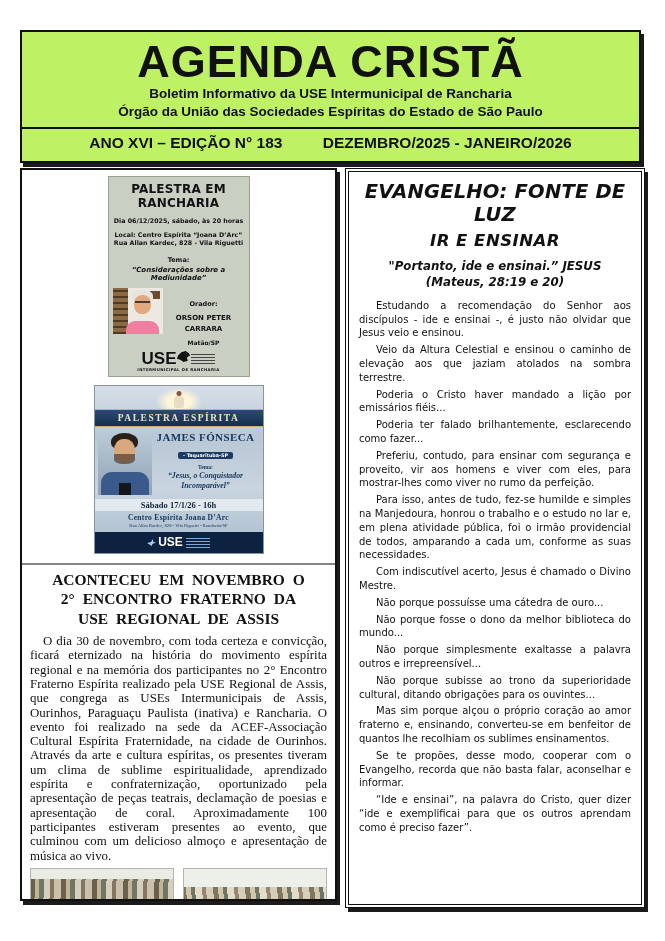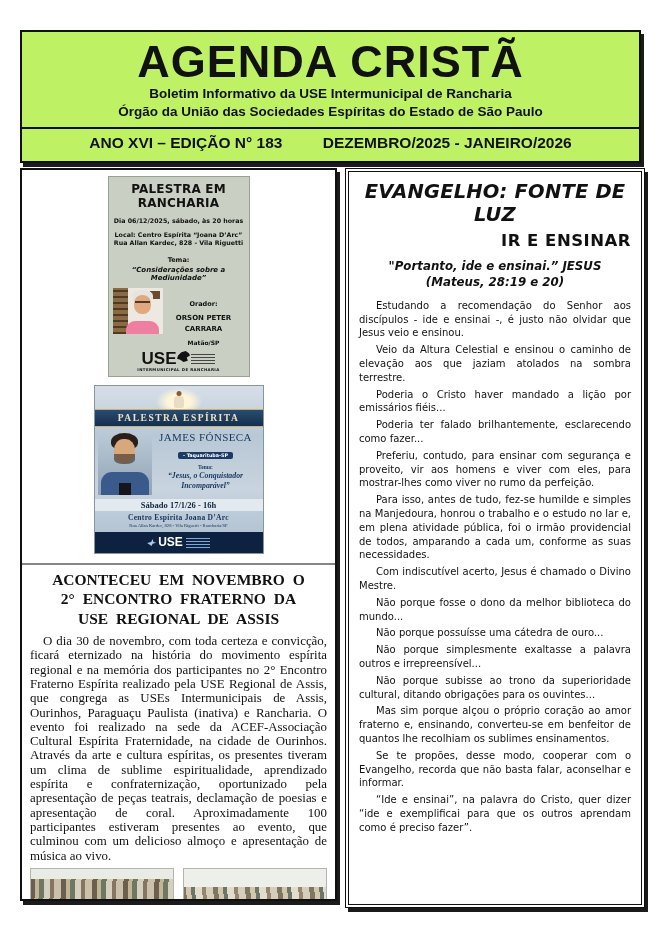--- a/index.html
+++ b/index.html
@@ -69,21 +69,21 @@
              font-size:9.5px;font-weight:bold;letter-spacing:1.5px;padding:3px 0;}
   .p2-main{display:flex;padding:4px 3px 0;}
   .james{width:54px;height:64px;position:relative;flex:none;
          background:linear-gradient(#bccbd9,#8fa3b5);overflow:hidden;}
   .james .hair{position:absolute;top:2px;left:13px;width:27px;height:17px;background:#2a2019;border-radius:50% 50% 40% 40%;}
   .james .face{position:absolute;top:8px;left:16px;width:21px;height:24px;background:#d9a77c;border-radius:45% 45% 42% 42%;}
   .james .beard{position:absolute;top:23px;left:16px;width:21px;height:10px;background:rgba(42,32,25,.55);border-radius:0 0 45% 45%;}
   .james .jacket{position:absolute;bottom:0;left:3px;width:48px;height:23px;background:#3a5a8c;border-radius:11px 11px 0 0;}
   .james .tshirt{position:absolute;bottom:0;left:21px;width:12px;height:12px;background:#14161c;}
   .p2-info{flex:1;padding:1px 2px 0;}
-  .p2-name{font-size:11px;font-weight:normal;color:#16355c;line-height:1.05;letter-spacing:.4px;}
+  .p2-name{font-size:11px;font-weight:bold;color:#16355c;line-height:1.05;letter-spacing:.4px;}
   .p2-badge{display:inline-block;background:#1c3a63;color:#fff;font-size:4.8px;font-weight:bold;
             padding:1px 5px;border-radius:2px;margin-top:2px;font-family:"DejaVu Sans",sans-serif;}
   .p2-tema{font-size:5.5px;color:#16355c;margin-top:3px;font-weight:bold;}
   .p2-theme{font-size:7.8px;font-weight:bold;font-style:italic;color:#16355c;line-height:1.25;margin-top:1px;}
   .p2-date{font-size:8.5px;font-weight:bold;color:#10253f;margin-top:4px;
            background:rgba(238,243,246,.75);padding:1px 0;}
   .p2-venue{font-size:7.5px;font-weight:bold;color:#16355c;margin-top:2px;letter-spacing:.3px;}
   .p2-addr{font-size:4.6px;color:#16355c;margin-top:1px;}
   .p2-footer{margin-top:4px;background:#0d2240;height:21px;display:flex;align-items:center;justify-content:center;}
   .dove{width:9px;height:7px;margin-right:2px;background:#a8cdf0;
@@ -110,21 +110,21 @@
   .photo-b{background:
       linear-gradient(to bottom,#edf0ea 0 24%,rgba(0,0,0,0) 24%),
       linear-gradient(to top,#e0dac6 0 12%,rgba(0,0,0,0) 12%),
       repeating-linear-gradient(87deg,rgba(104,94,74,.8) 0 5px,rgba(210,198,170,.9) 5px 10px,
         rgba(84,94,76,.8) 10px 14px,rgba(226,221,206,.9) 14px 21px,
         rgba(134,114,90,.8) 21px 25px,rgba(214,205,184,.9) 25px 32px),
       linear-gradient(#d4d1c4,#ddd7c7);}
 
   
   .g-kicker{text-align:center;font-size:19.5px;font-weight:bold;font-style:italic;letter-spacing:.2px;}
-  .g-title{text-align:right;font-size:16.5px;font-weight:bold;margin-top:5px;letter-spacing:.5px;}
+  .g-title{text-align:center;font-size:16.5px;font-weight:bold;margin-top:5px;letter-spacing:.5px;font-style:italic;}
   .g-quote{text-align:center;font-size:11.8px;font-weight:bold;font-style:italic;line-height:1.35;}
   .g-quote.first{margin-top:9px;}
   .g-body{margin-top:8px;}
   .g-body p{margin:0 0 3px;font-size:10px;line-height:13.8px;text-align:justify;text-indent:17px;}
 </style>
 </head>
 <body>
 
 <div class="page">
 
@@ -225,22 +225,22 @@
     <div class="g-quote first">"Portanto, ide e ensinai.” JESUS</div>
     <div class="g-quote">(Mateus, 28:19 e 20)</div>
     <div class="g-body">
         <p>Estudando a recomendação do Senhor aos discípulos - ide e ensinai -, é justo não olvidar que Jesus veio e ensinou.</p>
         <p>Veio da Altura Celestial e ensinou o caminho de elevação aos que jaziam atolados na sombra terrestre.</p>
         <p>Poderia o Cristo haver mandado a lição por emissários fiéis...</p>
         <p>Poderia ter falado brilhantemente, esclarecendo como fazer...</p>
         <p>Preferiu, contudo, para ensinar com segurança e proveito, vir aos homens e viver com eles, para mostrar-lhes como viver no rumo da perfeição.</p>
         <p>Para isso, antes de tudo, fez-se humilde e simples na Manjedoura, honrou o trabalho e o estudo no lar e, em plena atividade pública, foi o irmão providencial de todos, amparando a cada um, conforme as suas necessidades.</p>
         <p>Com indiscutível acerto, Jesus é chamado o Divino Mestre.</p>
+        <p>Não porque possuísse uma cátedra de ouro...</p>
         <p>Não porque fosse o dono da melhor biblioteca do mundo...</p>
-        <p>Não porque possuísse uma cátedra de ouro...</p>
         <p>Não porque simplesmente exaltasse a palavra outros e irrepreensível...</p>
         <p>Não porque subisse ao trono da superioridade cultural, ditando obrigações para os ouvintes...</p>
         <p>Mas sim porque alçou o próprio coração ao amor fraterno e, ensinando, converteu-se em benfeitor de quantos lhe recolhiam os sublimes ensinamentos.</p>
         <p>Se te propões, desse modo, cooperar com o Evangelho, recorda que não basta falar, aconselhar e informar.</p>
         <p>“Ide e ensinai”, na palavra do Cristo, quer dizer “ide e exemplificai para que os outros aprendam como é preciso fazer”.</p>
       </div>
 
   </section>
 
 </div>

